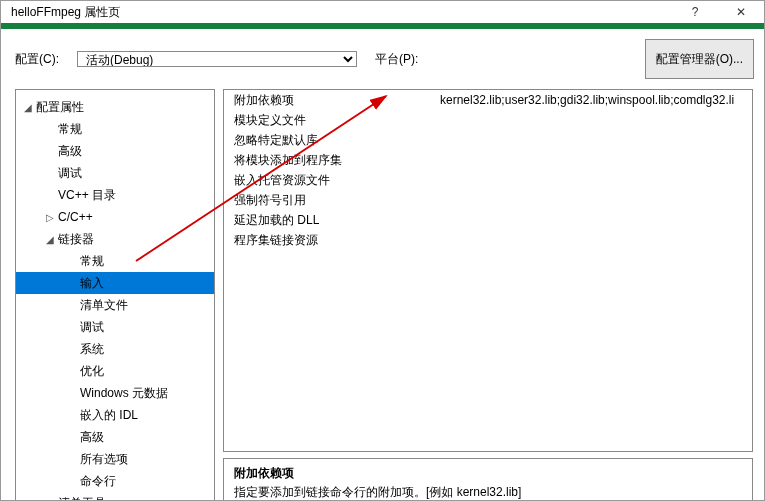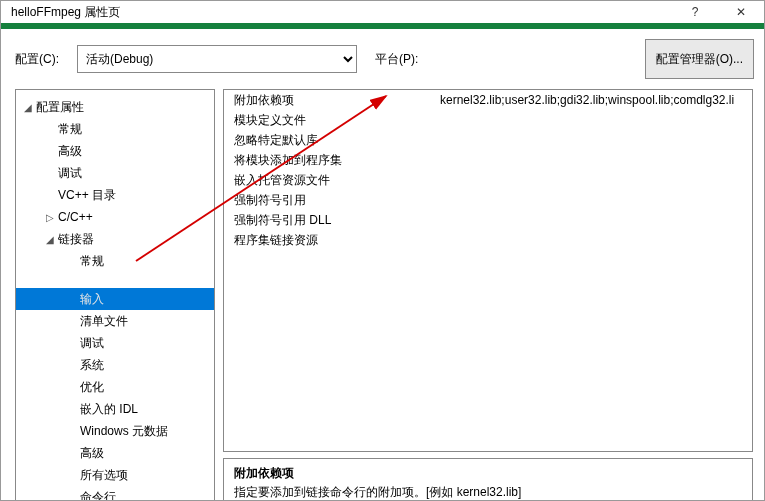--- a/index.html
+++ b/index.html
@@ -2,31 +2,31 @@
 <html><head>
 <meta charset="utf-8">
 <style>
 * { box-sizing: border-box; margin: 0; padding: 0; font-family: "Microsoft YaHei", "Segoe UI", sans-serif; font-size: 12px; }
 body { background: #fff; width: 765px; height: 501px; overflow: hidden; border: 1px solid #999; position: relative; }
 .titlebar { height: 28px; display: flex; align-items: center; padding: 0 0 0 10px; border-bottom: 6px solid #15803d; }
 .titlebar .title { flex: 1; }
 .titlebar .tb-btn { width: 46px; height: 32px; display: flex; align-items: center; justify-content: center; color: #333; }
 .config-row { display: flex; align-items: center; padding: 10px 10px 10px 14px; gap: 18px; }
 .config-row .lbl { white-space: nowrap; }
-.config-row select { height: 28px; border: 1px solid #888; background: #fff; padding: 0 4px; }
+.config-row select { height: 16px; border: 1px solid #888; background: #fff; padding: 0 4px; }
 .config-row .sel-config { flex: 0 0 280px; }
 .config-row .sel-platform { flex: 0 0 230px; }
 .config-row button { height: 40px; border: 1px solid #888; background: #e9e9e9; padding: 0 10px; }
 .main { display: flex; height: calc(501px - 32px - 44px); }
 .tree { width: 200px; border: 1px solid #888; margin: 0 8px 8px 14px; overflow: auto; padding: 6px 0; }
 .tree-item { display: flex; align-items: center; height: 22px; padding-left: 8px; cursor: default; }
 .tree-item .arrow { display: inline-block; width: 12px; color: #555; font-size: 10px; }
 .tree-item.lvl1 { padding-left: 30px; }
 .tree-item.lvl2 { padding-left: 52px; }
-.tree-item.selected { background: #0078d7; color: #e5e5e5; margin-top: 16px; }
+.tree-item.selected { background: #0078d7; color: #000000; }
 .right { flex: 1; margin: 0 11px 8px 0; display: flex; flex-direction: column; gap: 6px; }
 .grid { flex: 1; border: 1px solid #888; overflow: hidden; position: relative; }
 .grid-row { display: flex; height: 20px; align-items: center; }
 .grid-row .gname { width: 210px; padding-left: 10px; }
 .grid-row .gval { flex: 1; padding-left: 6px; white-space: nowrap; overflow: hidden; }
 .desc-box { border: 1px solid #888; padding: 6px 10px; height: 48px; }
 .desc-box .dt { font-weight: bold; margin-bottom: 2px; }
 #arrow-overlay { position: absolute; top: 0; left: 0; pointer-events: none; }
 </style>
 </head>
@@ -101,25 +101,25 @@
       <div class="tree-item lvl2">
         <span class="arrow"></span>
         <span>系统</span>
       </div>
       <div class="tree-item lvl2">
         <span class="arrow"></span>
         <span>优化</span>
       </div>
       <div class="tree-item lvl2">
         <span class="arrow"></span>
-        <span>嵌入的 IDL</span>
+        <span>Windows 元数据</span>
       </div>
       <div class="tree-item lvl2">
         <span class="arrow"></span>
-        <span>Windows 元数据</span>
+        <span>嵌入的 IDL</span>
       </div>
       <div class="tree-item lvl2">
         <span class="arrow"></span>
         <span>高级</span>
       </div>
       <div class="tree-item lvl2">
         <span class="arrow"></span>
         <span>所有选项</span>
       </div>
       <div class="tree-item lvl2">
@@ -151,21 +151,21 @@
         </div>
         <div class="grid-row">
           <div class="gname">嵌入托管资源文件</div>
           <div class="gval"></div>
         </div>
         <div class="grid-row">
           <div class="gname">强制符号引用</div>
           <div class="gval"></div>
         </div>
         <div class="grid-row">
-          <div class="gname">强制符号引用 DLL</div>
+          <div class="gname">延迟加载的 DLL</div>
           <div class="gval"></div>
         </div>
         <div class="grid-row">
           <div class="gname">程序集链接资源</div>
           <div class="gval"></div>
         </div>
       </div>
     <div class="desc-box">
       <div class="dt">附加依赖项</div>
       <div>指定要添加到链接命令行的附加项。[例如 kernel32.lib]</div>

